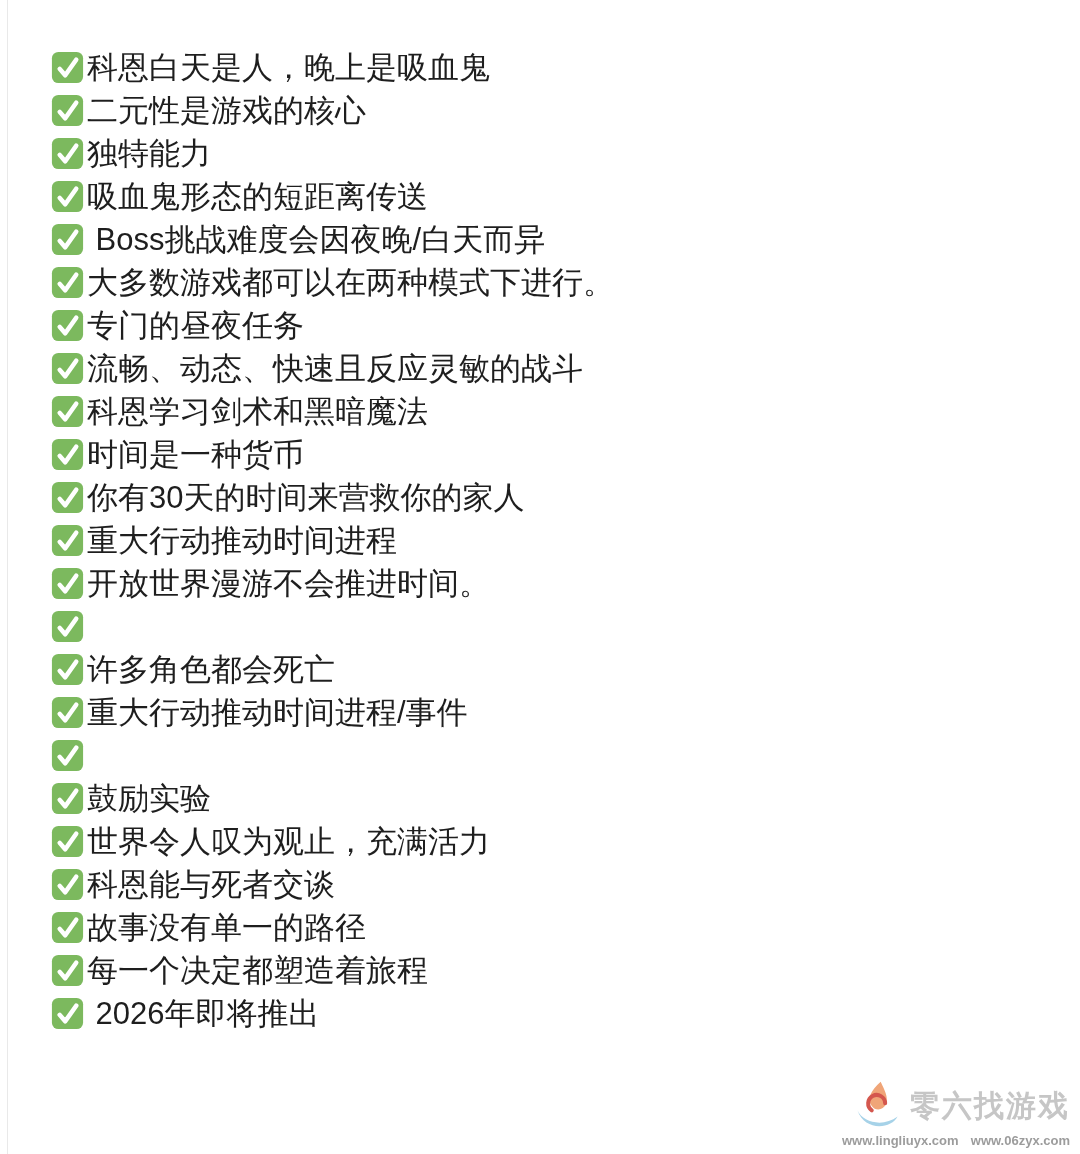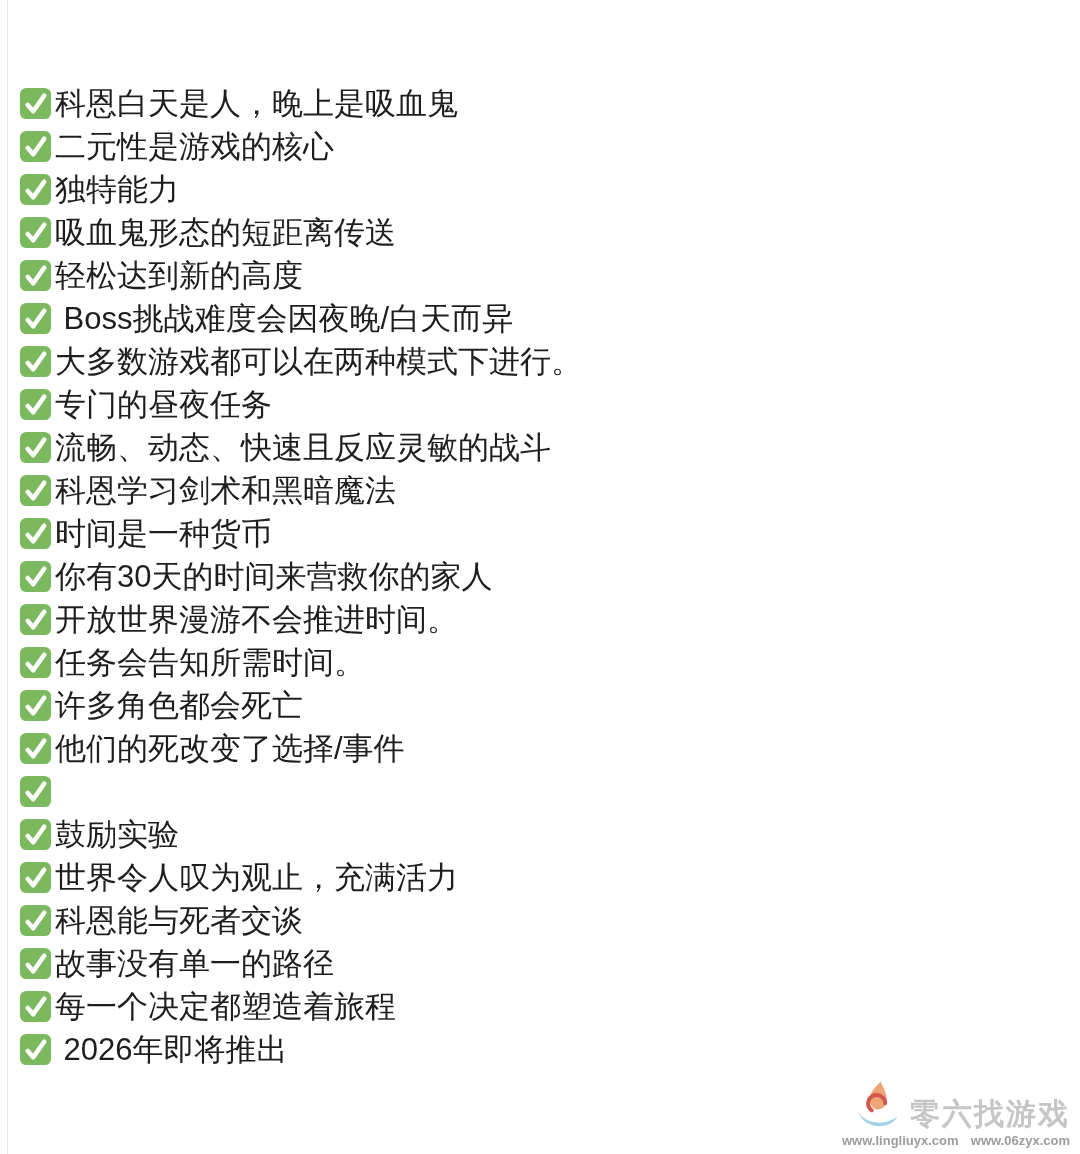--- a/index.html
+++ b/index.html
@@ -18,23 +18,22 @@
     position: absolute;
     top: 0;
     bottom: 0;
     width: 1px;
     background: #e9e9e9;
   }
   .edge-left { left: 7px; }
 
   .checklist {
     position: absolute;
-    left: 19px;
+    left: 51px;
     top: 46px;
-    margin-top: 36px;
   }
   .check-item {
     display: flex;
     align-items: center;
     height: 43px;
   }
   .check-icon {
     width: 33px;
     height: 33px;
     flex: 0 0 33px;
@@ -52,21 +51,21 @@
   }
 
   .watermark {
     position: absolute;
     right: 10px;
     bottom: 6px;
     width: 228px;
   }
   .wm-top {
     display: flex;
-    align-items: flex-end;
+    align-items: center;
     justify-content: flex-end;
   }
   .wm-logo {
     width: 58px;
     height: 50px;
     margin-right: 3px;
   }
   .wm-brand {
     font-size: 30px;
     font-weight: bold;
@@ -116,27 +115,20 @@
     </div>
 
     <div class="check-item">
       <svg class="check-icon" viewBox="0 0 36 36" aria-hidden="true">
         <rect x="1" y="1" width="34" height="34" rx="7"></rect>
         <path d="M9.5 19.5 L15.5 26.5 L27.5 9.5" fill="none" stroke="#ffffff" stroke-width="5" stroke-linecap="round" stroke-linejoin="round"></path>
       </svg>
       <span class="item-label">吸血鬼形态的短距离传送</span>
     </div>
 
-    <div class="check-item">
-      <svg class="check-icon" viewBox="0 0 36 36" aria-hidden="true">
-        <rect x="1" y="1" width="34" height="34" rx="7"></rect>
-        <path d="M9.5 19.5 L15.5 26.5 L27.5 9.5" fill="none" stroke="#ffffff" stroke-width="5" stroke-linecap="round" stroke-linejoin="round"></path>
-      </svg>
-      <span class="item-label">轻松达到新的高度</span>
-    </div>
 
     <div class="check-item">
       <svg class="check-icon" viewBox="0 0 36 36" aria-hidden="true">
         <rect x="1" y="1" width="34" height="34" rx="7"></rect>
         <path d="M9.5 19.5 L15.5 26.5 L27.5 9.5" fill="none" stroke="#ffffff" stroke-width="5" stroke-linecap="round" stroke-linejoin="round"></path>
       </svg>
       <span class="item-label"> Boss挑战难度会因夜晚/白天而异</span>
     </div>
 
     <div class="check-item">
@@ -181,51 +173,57 @@
     </div>
 
     <div class="check-item">
       <svg class="check-icon" viewBox="0 0 36 36" aria-hidden="true">
         <rect x="1" y="1" width="34" height="34" rx="7"></rect>
         <path d="M9.5 19.5 L15.5 26.5 L27.5 9.5" fill="none" stroke="#ffffff" stroke-width="5" stroke-linecap="round" stroke-linejoin="round"></path>
       </svg>
       <span class="item-label">你有30天的时间来营救你的家人</span>
     </div>
 
+    <div class="check-item">
+      <svg class="check-icon" viewBox="0 0 36 36" aria-hidden="true">
+        <rect x="1" y="1" width="34" height="34" rx="7"></rect>
+        <path d="M9.5 19.5 L15.5 26.5 L27.5 9.5" fill="none" stroke="#ffffff" stroke-width="5" stroke-linecap="round" stroke-linejoin="round"></path>
+      </svg>
+      <span class="item-label">重大行动推动时间进程</span>
+    </div>
 
     <div class="check-item">
       <svg class="check-icon" viewBox="0 0 36 36" aria-hidden="true">
         <rect x="1" y="1" width="34" height="34" rx="7"></rect>
         <path d="M9.5 19.5 L15.5 26.5 L27.5 9.5" fill="none" stroke="#ffffff" stroke-width="5" stroke-linecap="round" stroke-linejoin="round"></path>
       </svg>
       <span class="item-label">开放世界漫游不会推进时间。</span>
     </div>
 
     <div class="check-item">
       <svg class="check-icon" viewBox="0 0 36 36" aria-hidden="true">
         <rect x="1" y="1" width="34" height="34" rx="7"></rect>
         <path d="M9.5 19.5 L15.5 26.5 L27.5 9.5" fill="none" stroke="#ffffff" stroke-width="5" stroke-linecap="round" stroke-linejoin="round"></path>
       </svg>
-      <span class="item-label">任务会告知所需时间。</span>
     </div>
 
     <div class="check-item">
       <svg class="check-icon" viewBox="0 0 36 36" aria-hidden="true">
         <rect x="1" y="1" width="34" height="34" rx="7"></rect>
         <path d="M9.5 19.5 L15.5 26.5 L27.5 9.5" fill="none" stroke="#ffffff" stroke-width="5" stroke-linecap="round" stroke-linejoin="round"></path>
       </svg>
       <span class="item-label">许多角色都会死亡</span>
     </div>
 
     <div class="check-item">
       <svg class="check-icon" viewBox="0 0 36 36" aria-hidden="true">
         <rect x="1" y="1" width="34" height="34" rx="7"></rect>
         <path d="M9.5 19.5 L15.5 26.5 L27.5 9.5" fill="none" stroke="#ffffff" stroke-width="5" stroke-linecap="round" stroke-linejoin="round"></path>
       </svg>
-      <span class="item-label">他们的死改变了选择/事件</span>
+      <span class="item-label">重大行动推动时间进程/事件</span>
     </div>
 
     <div class="check-item">
       <svg class="check-icon" viewBox="0 0 36 36" aria-hidden="true">
         <rect x="1" y="1" width="34" height="34" rx="7"></rect>
         <path d="M9.5 19.5 L15.5 26.5 L27.5 9.5" fill="none" stroke="#ffffff" stroke-width="5" stroke-linecap="round" stroke-linejoin="round"></path>
       </svg>
     </div>
 
     <div class="check-item">

